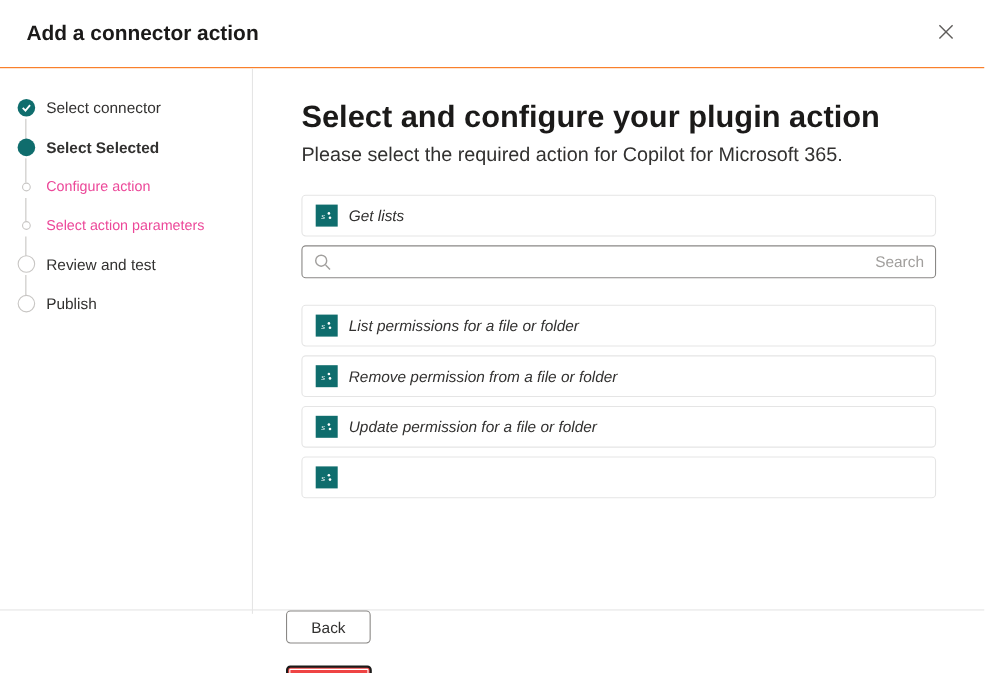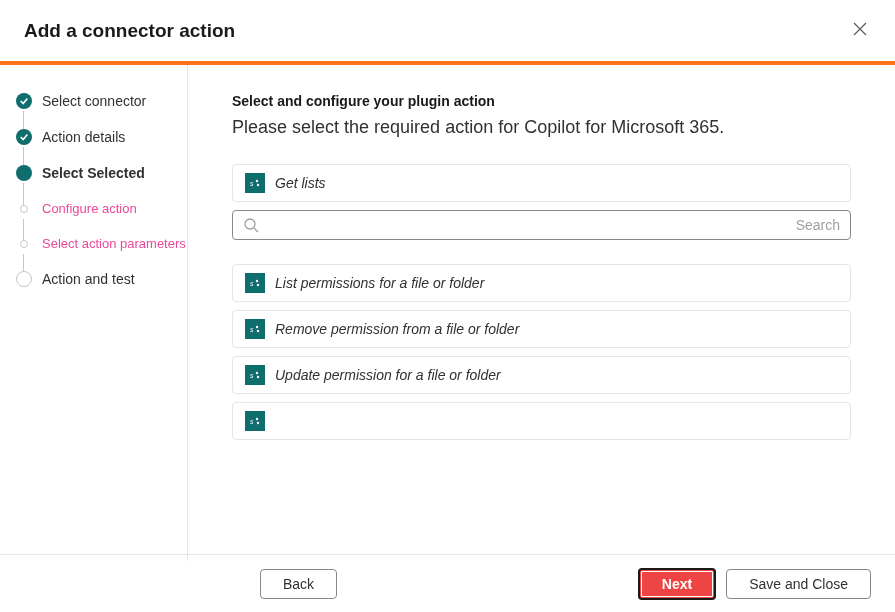--- a/index.html
+++ b/index.html
@@ -14,21 +14,21 @@
       background: #fff;
       color: #323130;
       overflow: hidden;
       position: relative;
     }
     .header {
       display: flex;
       justify-content: space-between;
       align-items: center;
       padding: 18px 24px 18px 24px;
-      border-bottom: 4px solid #f97316;
+      border-bottom: 1px solid #f97316;
       gap: 15px;
     }
     .header-title {
       font-size: 19px;
       font-weight: 600;
       color: #1b1a19;
     }
     .close-btn {
       background: none;
       border: none;
@@ -37,21 +37,21 @@
       padding: 4px;
       display: flex;
       align-items: center;
       justify-content: center;
     }
     .content-area {
       display: flex;
       height: calc(100% - 58px - 58px);
     }
     .sidebar {
-      width: 188px;
+      width: 230px;
       border-right: 1px solid #e5e5e5;
       padding: 28px 0 0 16px;
     }
     .step-list {
       list-style: none;
       position: relative;
     }
     .step-item {
       display: flex;
       align-items: center;
@@ -117,21 +117,21 @@
     .step-item.sub .step-label {
       font-size: 13px;
       color: #ec4899;
     }
     .main {
       flex: 1;
       padding: 28px 44px 10px 44px;
       overflow-y: auto;
     }
     .main-title {
-      font-size: 14px;
+      font-size: 28px;
       font-weight: 600;
       color: #1b1a19;
       margin-bottom: 8px;
     }
     .main-subtitle {
       font-size: 18px;
       color: #323130;
       margin-bottom: 26px;
     }
     .section-label {
@@ -193,23 +193,24 @@
       margin-top: 22px;
     }
     .footer {
       position: absolute;
       bottom: 0;
       left: 0;
       right: 0;
       height: 58px;
       border-top: 1px solid #e5e5e5;
       display: flex;
-      align-items: center;
+      align-items: flex-start;
       padding: 0 24px 0 260px;
       gap: 10px;
+      flex-direction: column;
     }
     .footer-spacer {
       flex: 1;
     }
     .btn {
       font-size: 14px;
       padding: 6px 22px;
       border-radius: 4px;
       cursor: pointer;
       font-family: inherit;
@@ -246,43 +247,39 @@
   <nav class="sidebar">
     <ul class="step-list">
       <li class="step-item">
         <span class="step-bullet completed">
           <svg viewBox="0 0 12 12">
               <path d="M2 6 L5 9 L10 3" stroke="#fff" stroke-width="2" fill="none"></path>
             </svg>
         </span>
         <span class="step-label">Select connector</span>
       </li>
-      <li class="step-item">
-        <span class="step-bullet completed">
-          <svg viewBox="0 0 12 12">
-              <path d="M2 6 L5 9 L10 3" stroke="#fff" stroke-width="2" fill="none"></path>
-            </svg>
-        </span>
-        <span class="step-label">Action details</span>
-      </li>
       <li class="step-item current">
         <span class="step-bullet current"></span>
         <span class="step-label">Select Selected</span>
       </li>
       <li class="step-item sub">
         <span class="step-bullet future small"></span>
         <span class="step-label">Configure action</span>
       </li>
       <li class="step-item sub">
         <span class="step-bullet future small"></span>
         <span class="step-label">Select action parameters</span>
       </li>
       <li class="step-item">
         <span class="step-bullet future"></span>
-        <span class="step-label">Action and test</span>
+        <span class="step-label">Review and test</span>
+      </li>
+      <li class="step-item">
+        <span class="step-bullet future"></span>
+        <span class="step-label">Publish</span>
       </li>
     </ul>
   </nav>
 
   <main class="main">
     <h1 class="main-title">Select and configure your plugin action</h1>
     <p class="main-subtitle">Please select the required action for Copilot for Microsoft 365.</p>
 
     <div class="action-item">
       <span class="action-icon">

